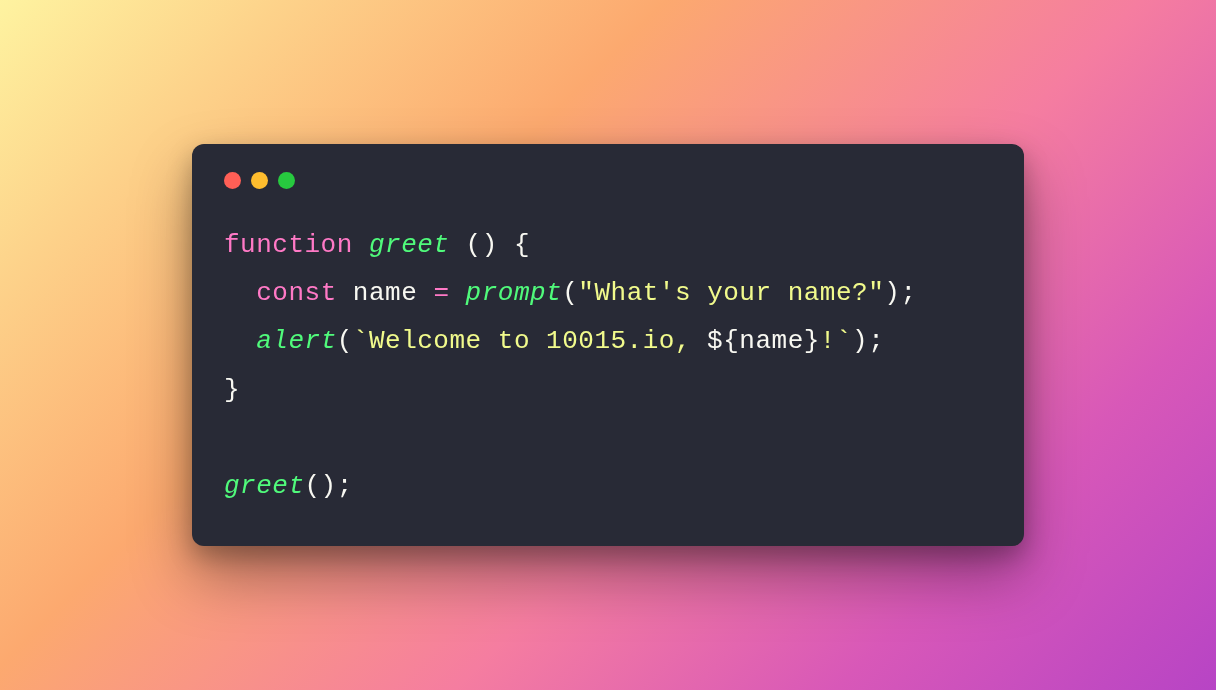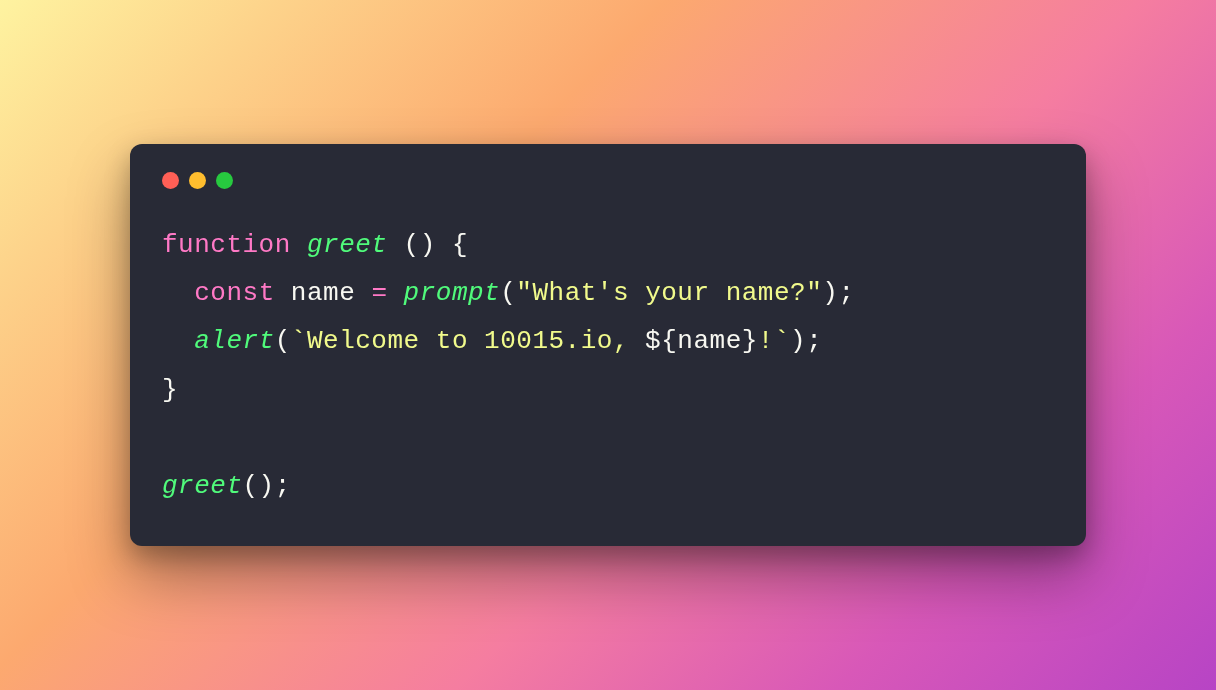--- a/index.html
+++ b/index.html
@@ -12,21 +12,21 @@
       height: 690px;
       background: linear-gradient(135deg, #fef3a0 0%, #fdd28a 15%, #fca96f 35%, #f57da0 60%, #d858b8 80%, #b744c5 100%);
       display: flex;
       align-items: center;
       justify-content: center;
       overflow: hidden;
     }
     .code-window {
       background: #282a36;
       border-radius: 12px;
-      width: 956px;
+      width: 832px;
       padding: 28px 32px 36px 32px;
       box-shadow: 0 30px 60px rgba(0,0,0,0.35), 0 10px 25px rgba(0,0,0,0.25);
     }
     .traffic-lights {
       display: flex;
       gap: 10px;
       margin-bottom: 32px;
     }
     .light {
       width: 17px;

